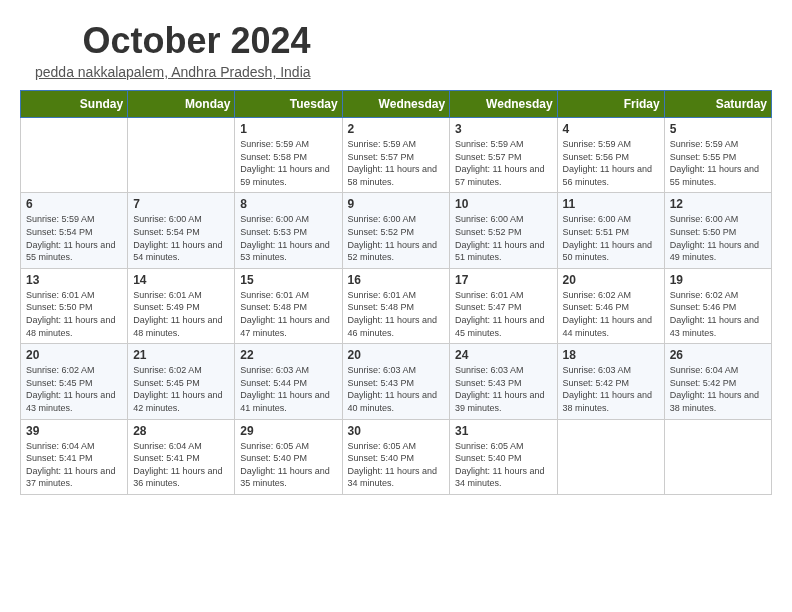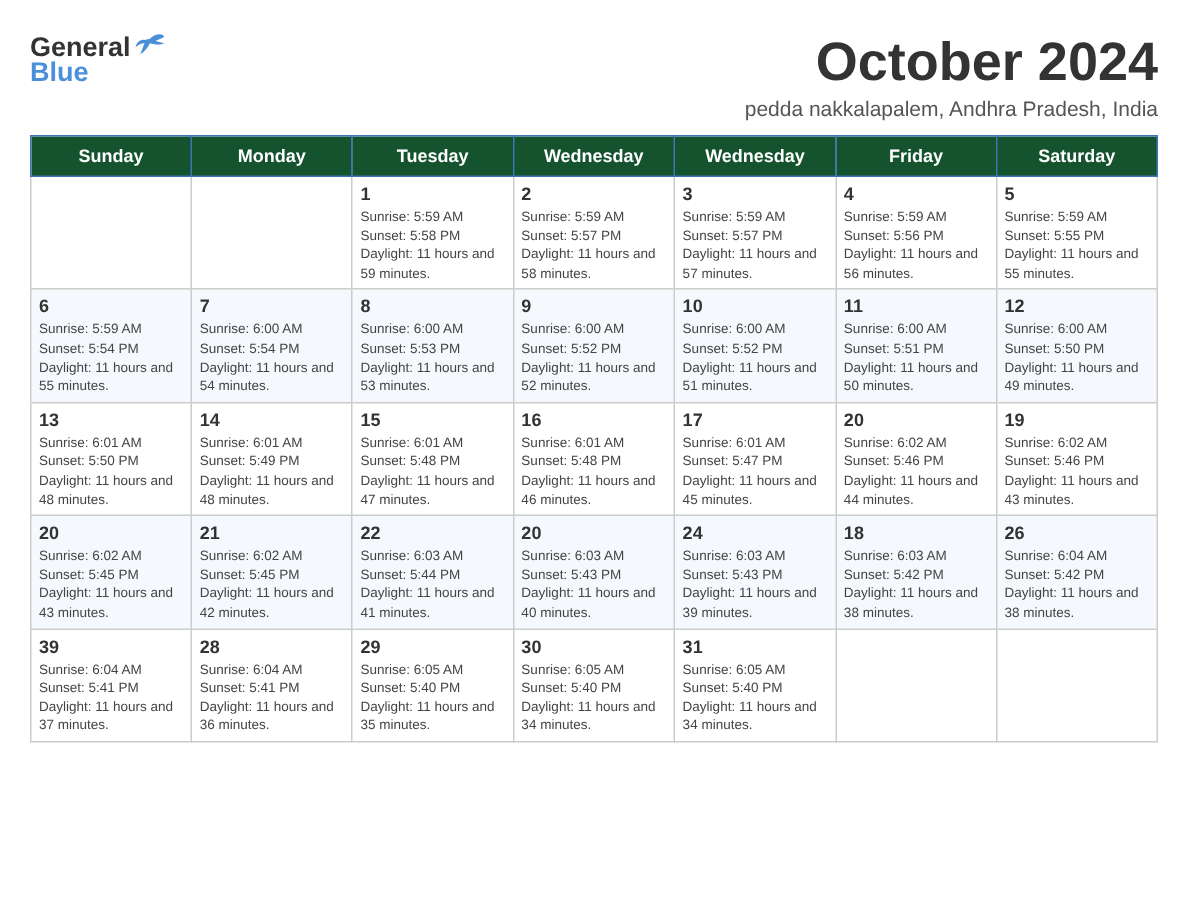--- a/index.html
+++ b/index.html
@@ -31,33 +31,34 @@
     }
     .month-title {
       font-size: 36px;
       font-weight: bold;
       color: #333;
     }
     .location {
       font-size: 14px;
       color: #555;
       margin-top: 2px;
+      text-decoration: underline;
     }
     .calendar {
       width: 100%;
       border-collapse: collapse;
       border: 1px solid #ccc;
     }
     .calendar th {
-      background-color: #14532d;
+      background-color: #4d7c0f;
       color: white;
       font-size: 12px;
       font-weight: bold;
       padding: 6px 4px;
-      text-align: center;
+      text-align: right;
       border: 1px solid #3a76b8;
     }
     .calendar td {
       vertical-align: top;
       border: 1px solid #ccc;
       padding: 4px 5px;
       width: 108px;
       min-height: 80px;
       font-size: 9.5px;
       color: #333;
@@ -81,33 +82,20 @@
       background: #f9f9f9;
     }
     .calendar tr:nth-child(even) td.empty-cell {
       background: #f0f4f9;
     }
   </style>
 </head>
 <body>
 
 <div class="header">
-  <div class="logo">
-    <div class="logo-row">
-      <div>
-        <div style="display:flex; align-items:center;">
-          <span style="font-size:18px; font-weight:bold; color:#333;">General</span>
-          <svg width="22" height="22" viewBox="0 0 30 30" style="margin-left:2px;">
-            <path d="M15 8 C18 4, 26 2, 28 6 C26 8, 22 9, 20 10 L28 12 C24 14, 18 13, 15 12 C13 16, 10 20, 6 22 C8 18, 9 14, 10 12 C8 12, 4 13, 2 16 C2 12, 6 8, 10 9 Z" fill="#4a90d9"></path>
-          </svg>
-        </div>
-        <div style="font-size:18px; font-weight:bold; color:#4a90d9; margin-top:-4px;">Blue</div>
-      </div>
-    </div>
-  </div>
   <div class="title-area">
     <div class="month-title">October 2024</div>
     <div class="location">pedda nakkalapalem, Andhra Pradesh, India</div>
   </div>
 </div>
 
 <table class="calendar">
   <thead>
     <tr>
     <th>Sunday</th>

